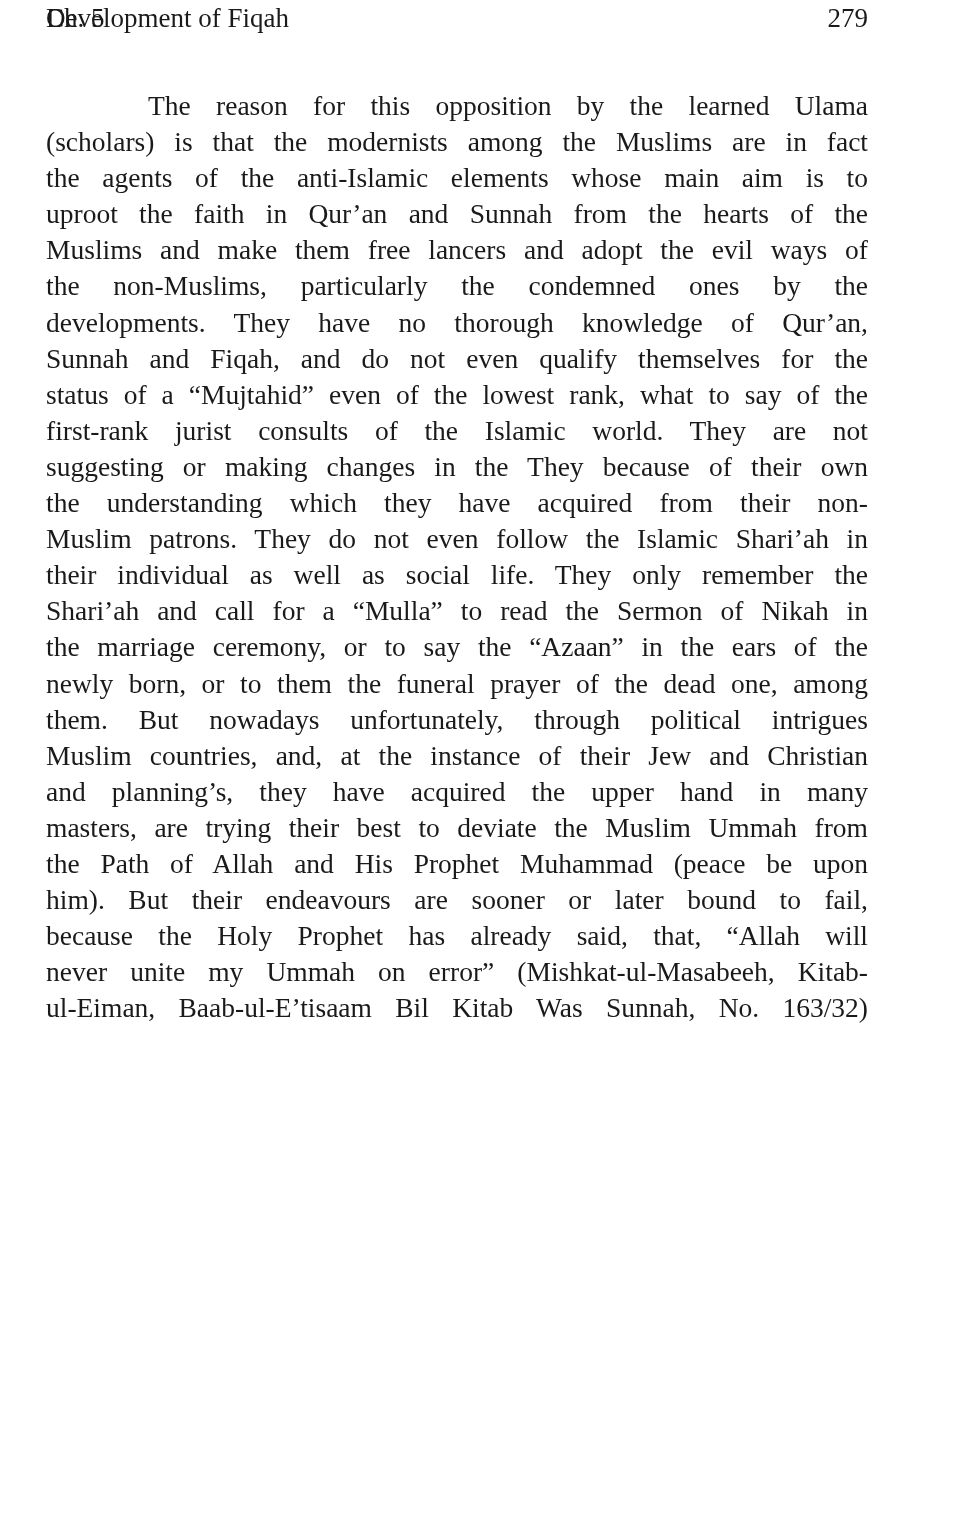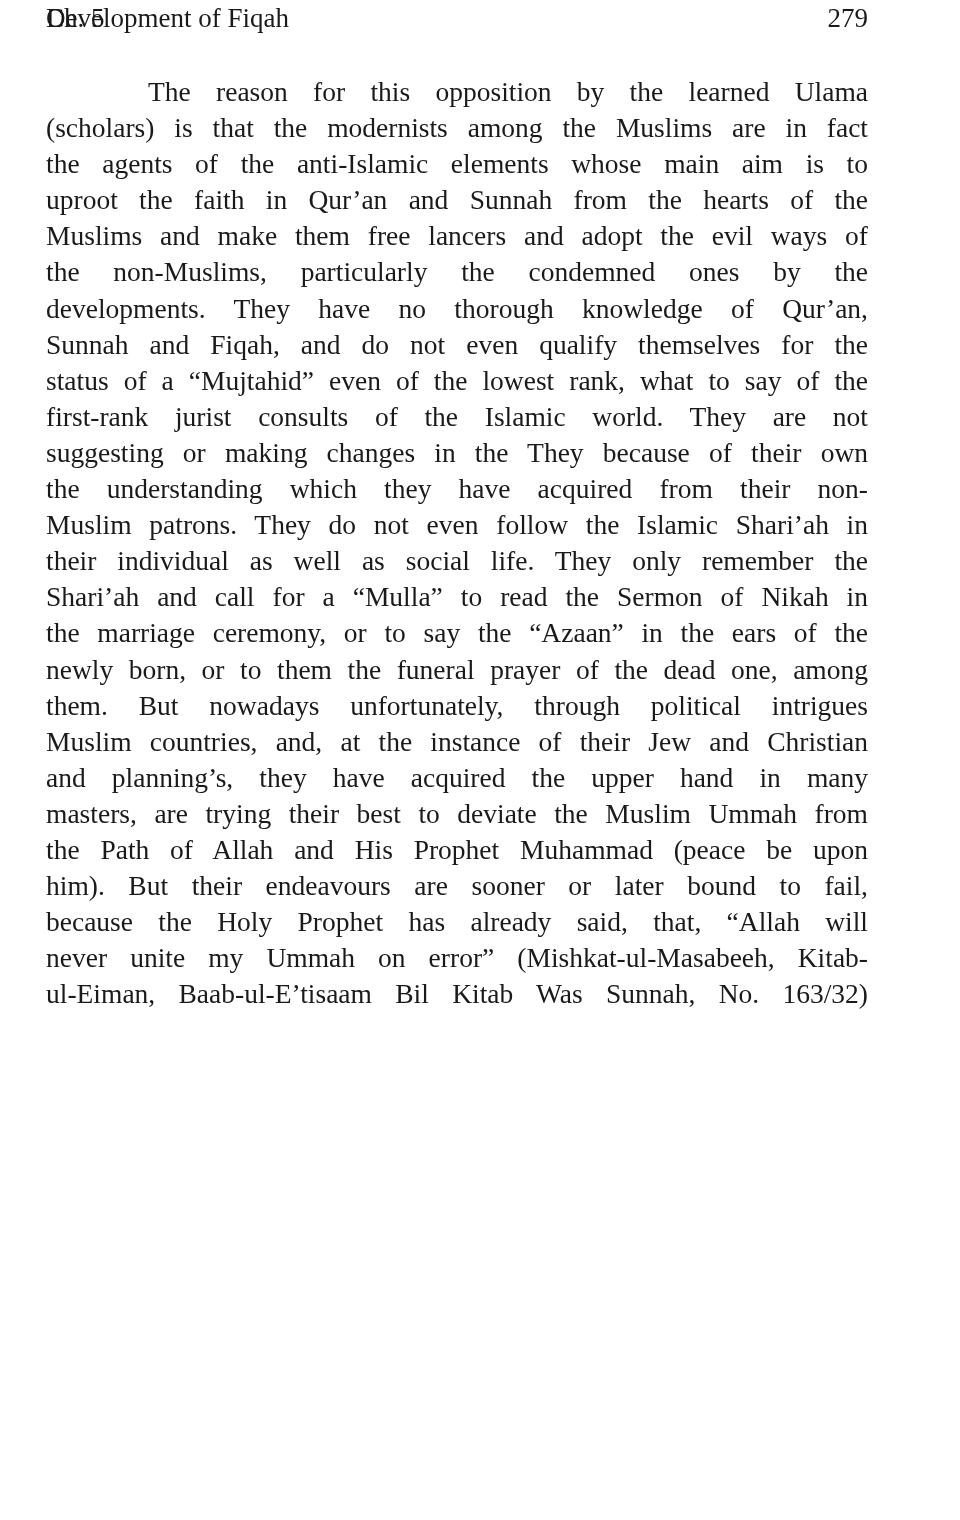--- a/index.html
+++ b/index.html
@@ -37,21 +37,21 @@
       text-align: left;
     }
     .hdr-page {
       position: absolute;
       right: 0;
       top: 0;
       text-align: center;
     }
     .body-text {
       position: absolute;
-      top: 74px;
+      top: 88px;
       left: 46px;
       width: 822px;
       font-size: 27.5px;
     }
     .line {
       display: block;
       height: 36.1px;
       line-height: 36.1px;
       text-align: justify;
       text-align-last: justify;

